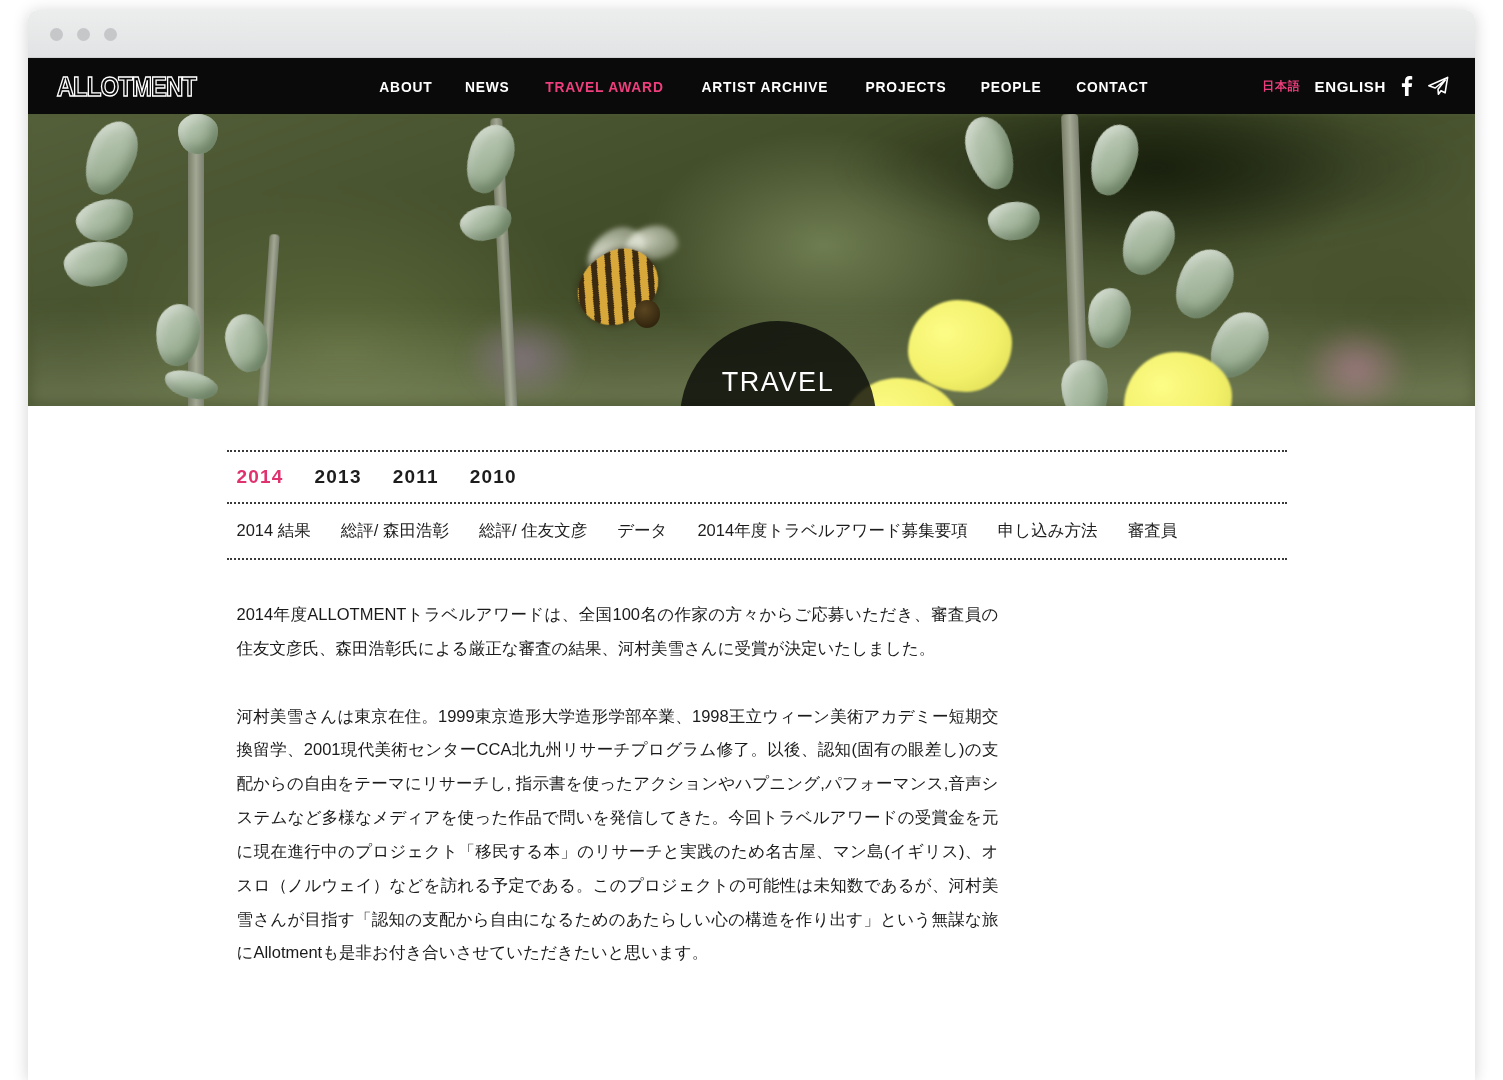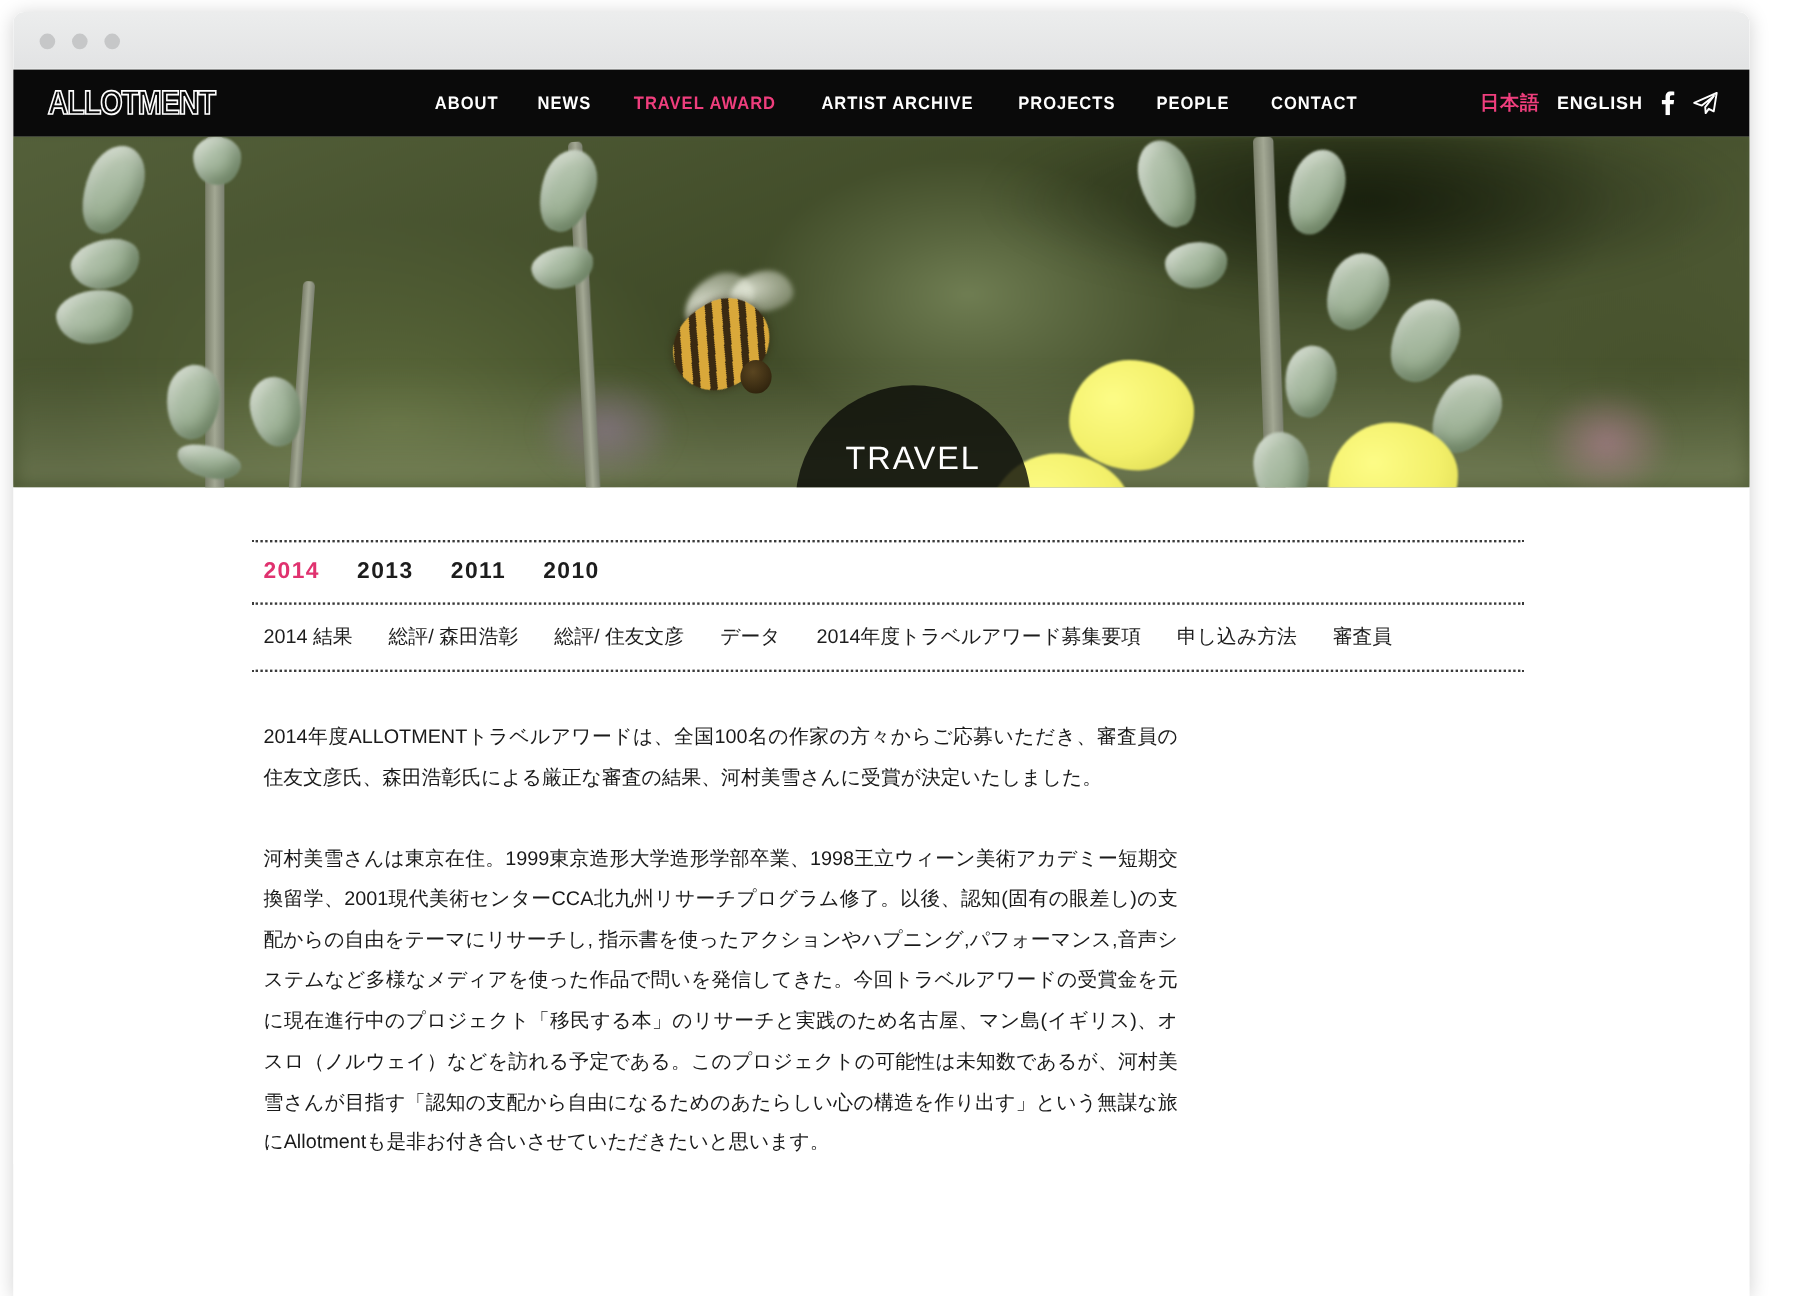--- a/index.html
+++ b/index.html
@@ -11,21 +11,21 @@
   }
   .page {
     position: relative;
     width: 1503px; height: 1080px;
     background: #ffffff;
   }
 
   
   .browser-window {
     position: absolute;
-    left: 11px; top: 10px;
+    left: 28px; top: 10px;
     width: 1447px; height: 1070px;
     background: #ffffff;
     border-radius: 9px 9px 0 0;
     box-shadow: 0 2px 16px rgba(0,0,0,0.18);
     overflow: hidden;
   }
   .titlebar {
     position: relative;
     height: 48px;
     background: linear-gradient(#eceded, #e2e3e4);
@@ -78,21 +78,21 @@
     align-items: center;
     gap: 14px;
   }
   .lang {
     font-size: 15px;
     font-weight: 700;
     letter-spacing: 0.7px;
     color: #ffffff;
     white-space: nowrap;
   }
-  .lang.jp { color: #ef3e7d; font-size: 16px; }
+  .lang.jp { color: #ef3e7d; font-size: 12px; }
   .social-icon { display: flex; align-items: center; color: #fff; }
 
   
   .hero {
     position: relative;
     height: 292px;
     overflow: hidden;
     background: #4e5b36;
     padding-left: 25px;
   }

